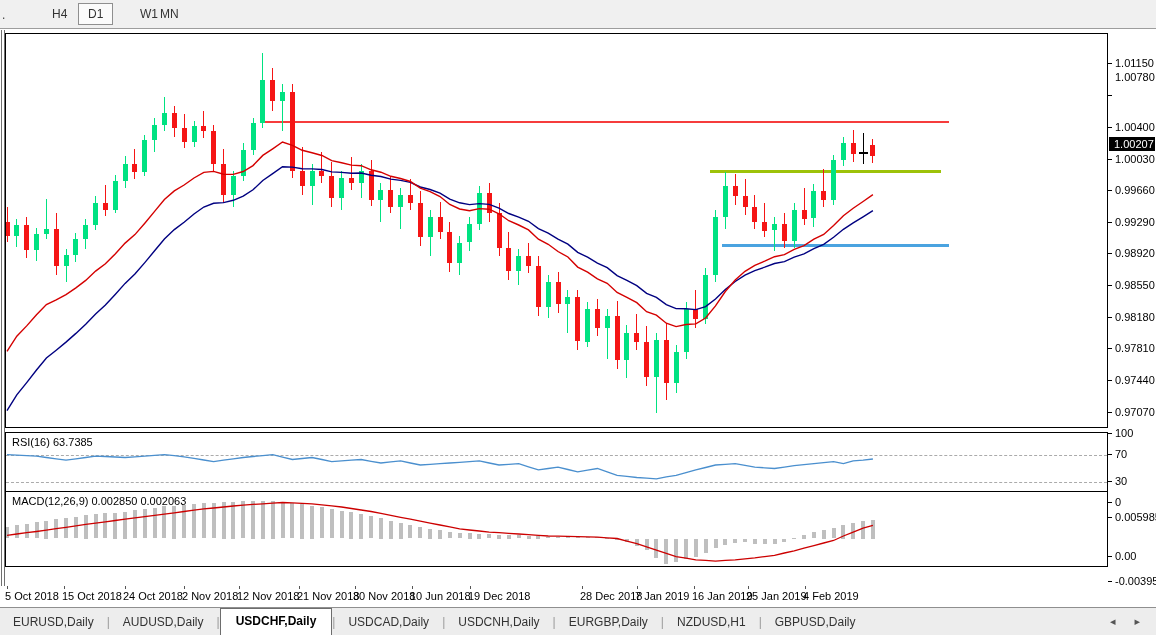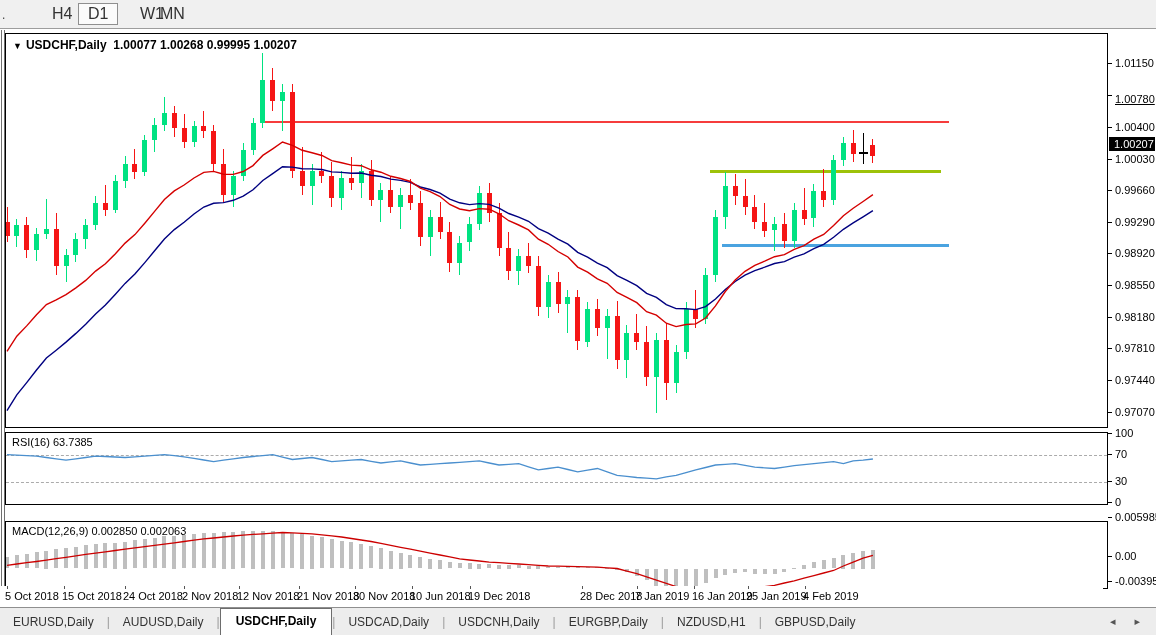--- a/index.html
+++ b/index.html
@@ -5,32 +5,32 @@
   * { margin:0; padding:0; box-sizing:border-box; }
   html,body { width:1156px; height:635px; overflow:hidden; background:#fff;
               font-family:"Liberation Sans", sans-serif; }
   #app { position:relative; width:1156px; height:635px; background:#fff; }
 
   
   #toolbar { position:absolute; left:0; top:0; width:1156px; height:29px;
              background:#f0f0f0; border-bottom:1px solid #9d9d9d; }
   #toolbar .partial { position:absolute; left:2px; top:8px; font-size:12px; color:#444; }
   .period-btn { position:absolute; top:3px; height:22px; line-height:20px; padding:0 9px;
-                font-size:16px; color:#333; text-align:center; background:transparent; border:1px solid transparent; }
+                font-size:12px; color:#333; text-align:center; background:transparent; border:1px solid transparent; }
   .period-btn.active { background:#fbfbfb; border:1px solid #8f8f8f; }
 
   
   #content { position:absolute; left:0; top:30px; width:1156px; height:577px; background:#fff; }
   .edge-l1 { position:absolute; left:1px; top:0; width:1px; height:577px; background:#707070; }
   .edge-l2 { position:absolute; left:4px; top:0; width:1px; height:577px; background:#707070; }
 
   .panel { position:absolute; left:5px; width:1103px; background:#fff; border:1px solid #000; overflow:hidden; }
   #price-panel { top:3px;  height:395px; }
   #rsi-panel   { top:402px; height:73px; }
-  #macd-panel  { top:491px; height:68px; }
+  #macd-panel  { top:461px; height:76px; }
 
   #title-line { position:absolute; left:7px; top:4px; font-size:12px; font-weight:700; color:#000; white-space:nowrap; }
   #title-line .tri { font-size:9px; margin-right:4px; }
   .ind-label { position:absolute; left:6px; top:3px; font-size:11px; color:#000; white-space:nowrap; }
 
   .candle-wick { position:absolute; width:1px; }
   .candle-body { position:absolute; width:5px; }
   .hline { position:absolute; }
   .dash-level { position:absolute; left:0; width:1101px; border-top:1px dashed #ababab; }
   .macd-bar { position:absolute; width:4px; background:#bfbfbf; }
@@ -66,27 +66,20 @@
       <div class="period-btn active" style="left: 78px;">D1</div>
       <div class="period-btn" style="left: 114px; margin-left: 16px;">W1</div>
       <div class="period-btn" style="left: 150px;">MN</div>
     </div>
 
   <div id="content">
     <div class="edge-l1"></div>
     <div class="edge-l2"></div>
 
     <div class="panel" id="price-panel">
-      <div id="title-line">
-        <span class="tri">▼</span><span>USDCHF,Daily</span>&nbsp;
-        <span>1.00077</span>
-        <span>1.00268</span>
-        <span>0.99995</span>
-        <span>1.00207</span>
-      </div>
     <div class="hline" style="left: 256px; top: 87px; width: 687px; height: 2px; background: rgb(246, 60, 60);"></div>
         <div class="hline" style="left: 704px; top: 136px; width: 231px; height: 3px; background: rgb(157, 194, 9);"></div>
         <div class="hline" style="left: 716px; top: 209.5px; width: 227px; height: 3px; background: rgb(74, 163, 224);"></div>
         <div class="candle-wick" style="left: 0.5px; top: 173.4px; height: 35px; background: rgb(245, 21, 21);"></div>
         <div class="candle-body" style="left: -1.5px; top: 188px; height: 13.7px; background: rgb(245, 21, 21);"></div>
         <div class="candle-wick" style="left: 10.3px; top: 185.4px; height: 27.3px; background: rgb(0, 226, 129);"></div>
         <div class="candle-body" style="left: 8.3px; top: 190.5px; height: 11.1px; background: rgb(0, 226, 129);"></div>
         <div class="candle-wick" style="left: 20.2px; top: 182.8px; height: 41px; background: rgb(245, 21, 21);"></div>
         <div class="candle-body" style="left: 18.2px; top: 190.5px; height: 25.6px; background: rgb(245, 21, 21);"></div>
         <div class="candle-wick" style="left: 30px; top: 193.9px; height: 33.3px; background: rgb(0, 226, 129);"></div>
@@ -406,21 +399,21 @@
         <div class="date-lbl" style="left: 692px;">16 Jan 2019</div>
         <div class="date-tick" style="left: 748px;"></div>
         <div class="date-lbl" style="left: 746px;">25 Jan 2019</div>
         <div class="date-tick" style="left: 805px;"></div>
         <div class="date-lbl" style="left: 803px;">4 Feb 2019</div>
       </div>
     <div id="axis-col">
         <div class="axis-tick" style="top: 32.9px;"></div>
         <div class="axis-lbl" style="top: 26.9px;">1.01150</div>
         <div class="axis-tick" style="top: 64.5px;"></div>
-        <div class="axis-lbl" style="top: 63px; text-decoration: underline;">1.00780</div>
+        <div class="axis-lbl" style="top: 41px;">1.00780</div>
         <div class="axis-tick" style="top: 97px;"></div>
         <div class="axis-lbl" style="top: 91px;">1.00400</div>
         <div class="axis-tick" style="top: 128.6px;"></div>
         <div class="axis-lbl" style="top: 122.6px;">1.00030</div>
         <div class="axis-tick" style="top: 160.2px;"></div>
         <div class="axis-lbl" style="top: 154.2px;">0.99660</div>
         <div class="axis-tick" style="top: 191.8px;"></div>
         <div class="axis-lbl" style="top: 185.8px;">0.99290</div>
         <div class="axis-tick" style="top: 223.4px;"></div>
         <div class="axis-lbl" style="top: 217.4px;">0.98920</div>

